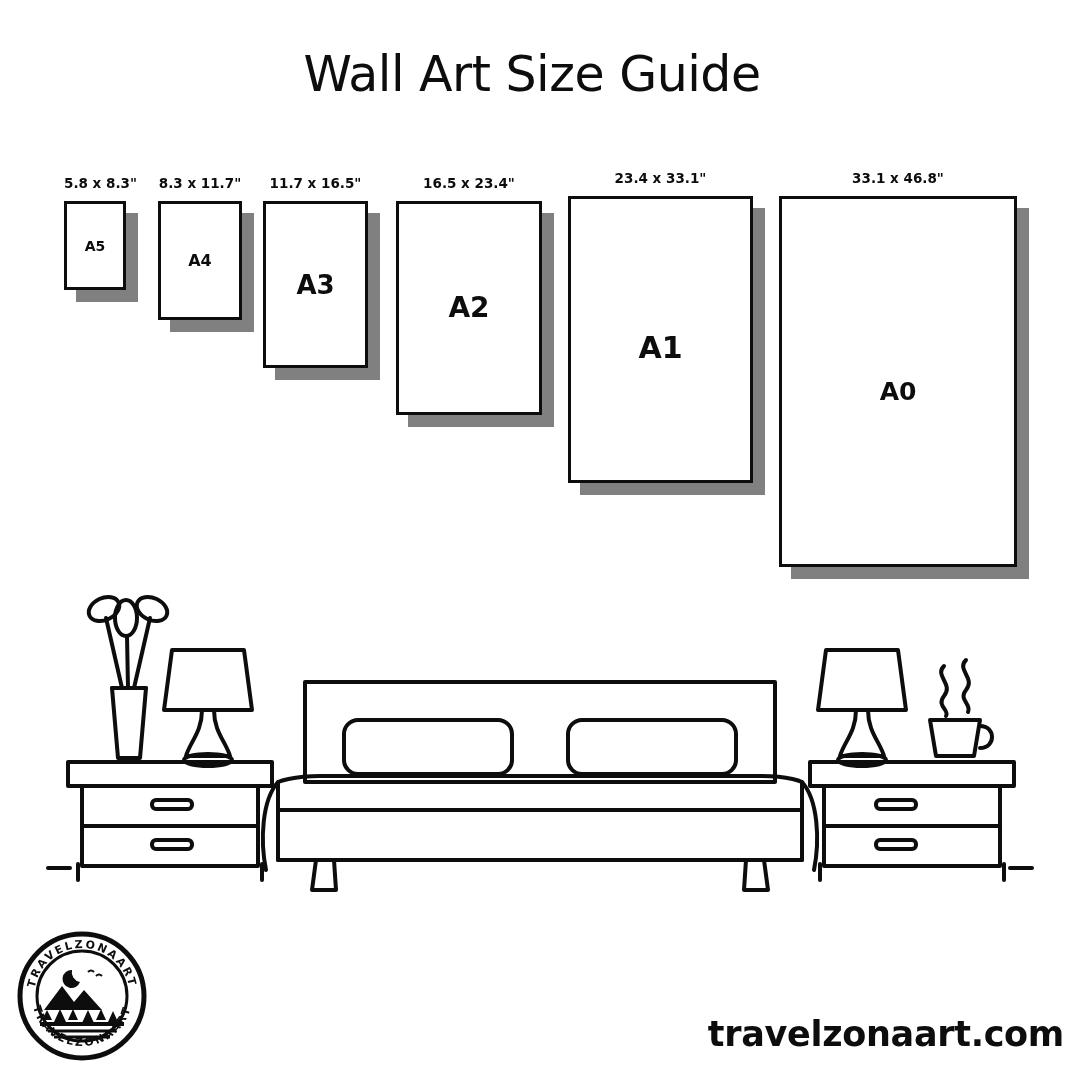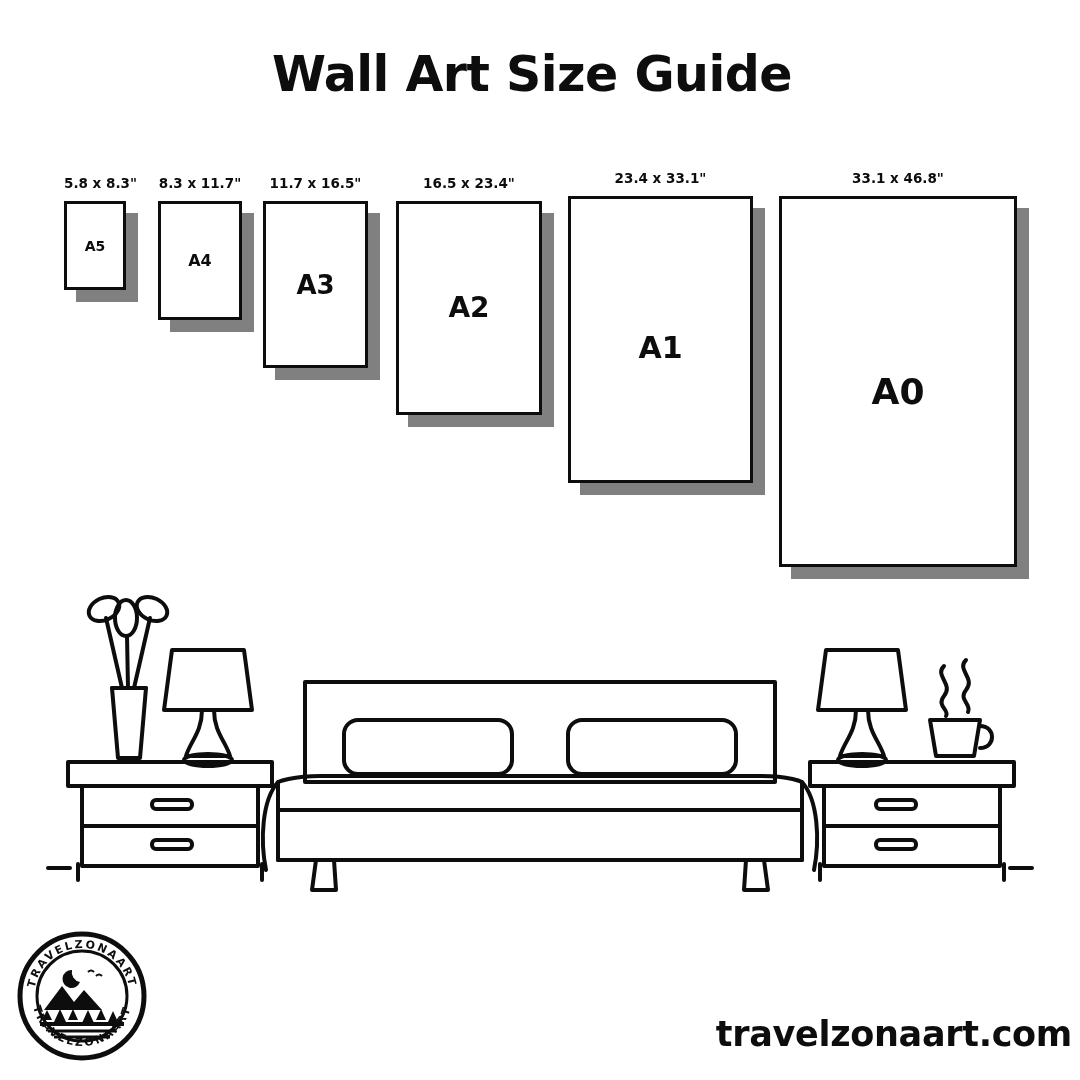--- a/index.html
+++ b/index.html
@@ -16,21 +16,21 @@
   }
 
   
   #page-title {
     position: absolute;
     top: 46px;
     left: 0;
     width: 1064px;
     text-align: center;
     font-size: 49px;
-    font-weight: 700;
+    font-weight: 400;
     letter-spacing: -0.5px;
     color: #0d0d0d;
     font-family: "DejaVu Sans", sans-serif;
   }
 
   
   #frames {
     position: absolute;
     left: 0;
     top: 0;
@@ -91,21 +91,21 @@
   
   #logo {
     position: absolute;
     left: 14px;
     top: 928px;
     width: 136px;
     height: 136px;
   }
   #site-url {
     position: absolute;
-    right: 8px;
+    right: 16px;
     bottom: 26px;
     font-size: 35px;
     font-weight: 700;
     color: #0d0d0d;
     letter-spacing: -0.3px;
   }
 </style>
 </head>
 <body>
 
@@ -150,21 +150,21 @@
     <div class="frame-shadow"></div>
     <div class="frame-box">
       <span class="frame-label" style="font-size:30px;margin-top:16px;">A1</span>
     </div>
   </div>
 
   <div class="frame-group" style="left:779px; top:196px; width:238px; height:371px;">
     <div class="frame-dims" style="top:-26px;">33.1 x 46.8"</div>
     <div class="frame-shadow"></div>
     <div class="frame-box">
-      <span class="frame-label" style="font-size:36px;margin-top:20px;">A0</span>
+      <span class="frame-label" style="font-size:25px;margin-top:20px;">A0</span>
     </div>
   </div>
 
 </div>
 
 <svg id="bedroom" viewBox="0 0 1080 340" xmlns="http://www.w3.org/2000/svg" fill="none" stroke="#0d0d0d" stroke-width="4" stroke-linecap="round" stroke-linejoin="round">
 
   <line x1="48" y1="298" x2="70" y2="298"></line>
 
   <line x1="1010" y1="298" x2="1032" y2="298"></line>

